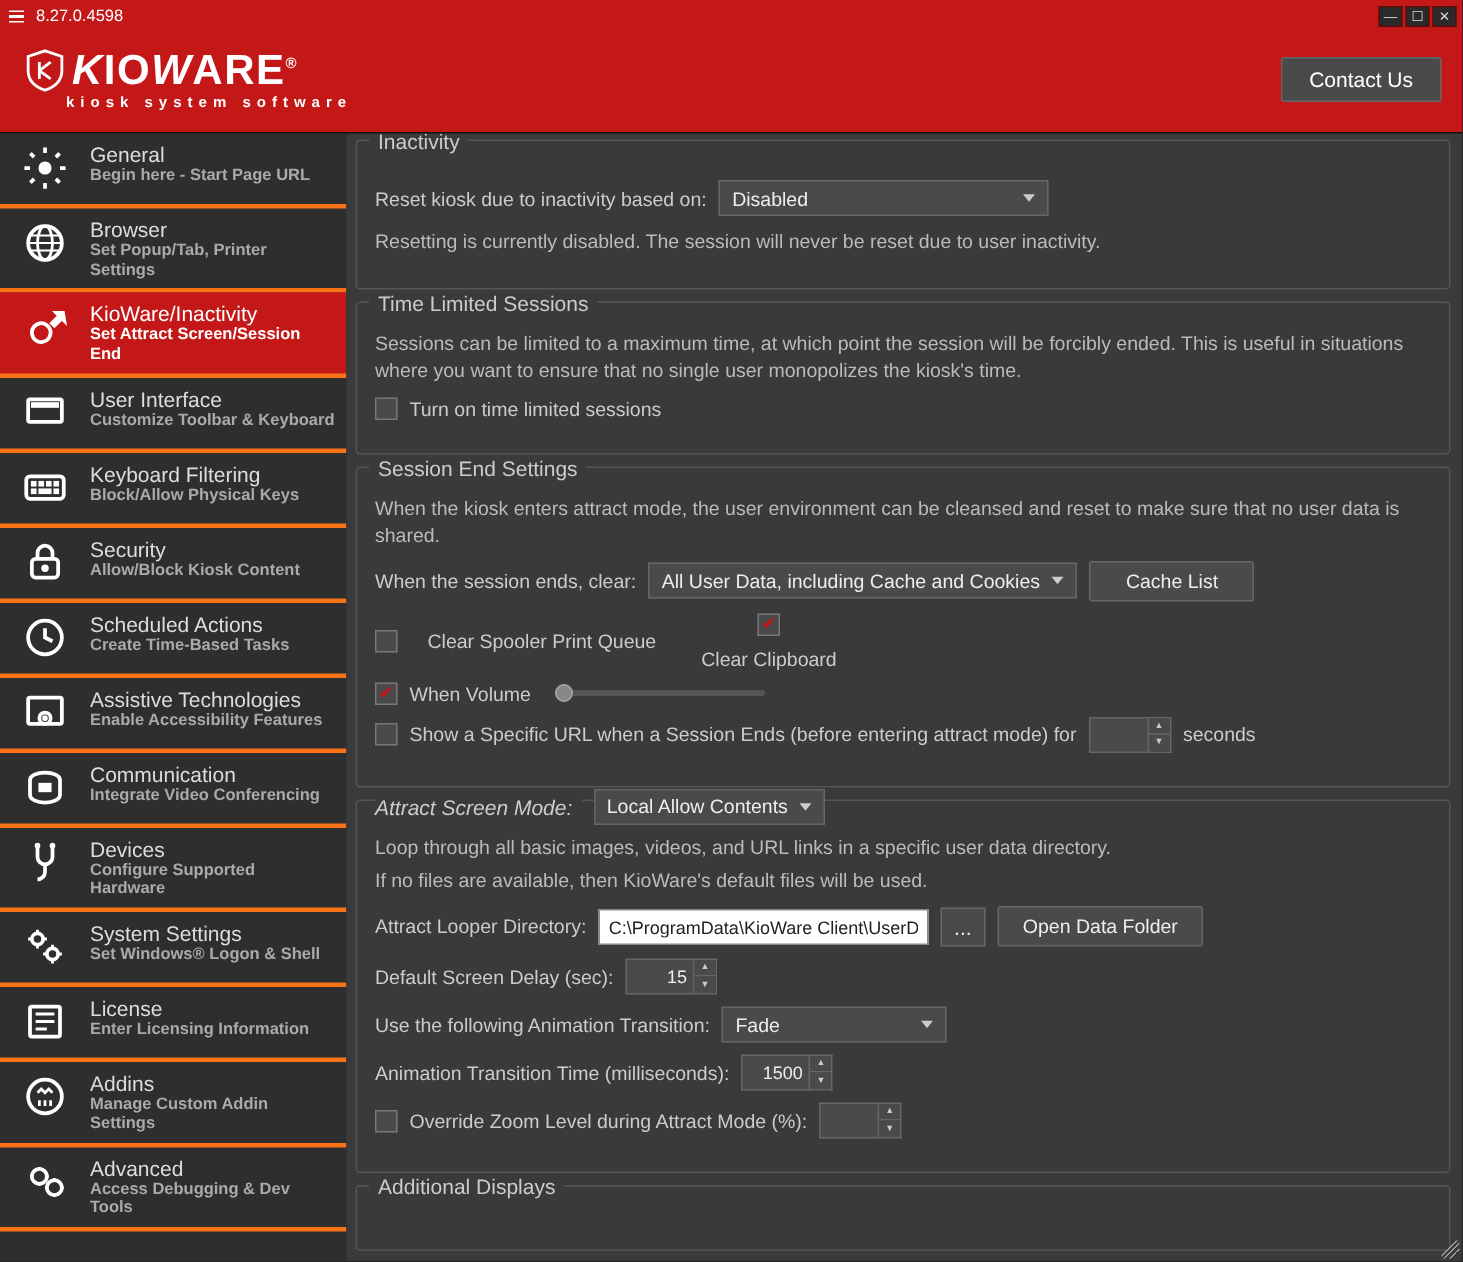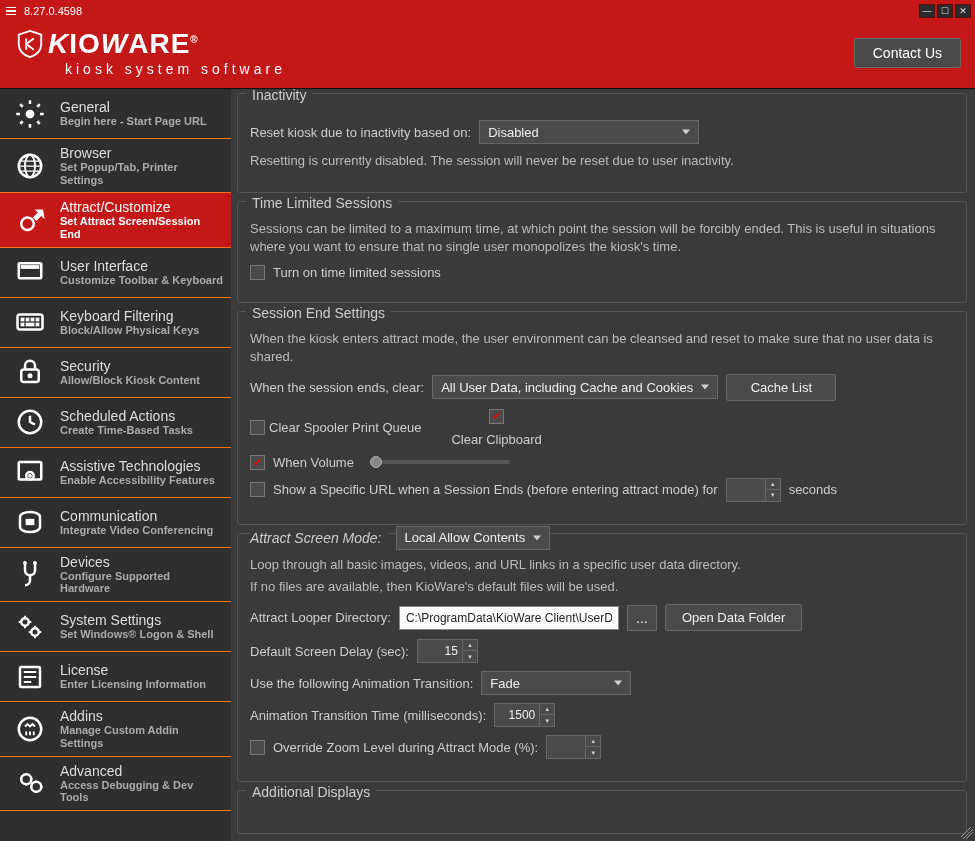--- a/index.html
+++ b/index.html
@@ -8,25 +8,25 @@
   .titlebar { height: 22px; background: #c41717; display: flex; align-items: center; justify-content: space-between; padding: 0 4px; color: #fff; font-size: 11px; }
   .titlebar-left { display: flex; align-items: center; gap: 6px; }
   .hamburger { display: flex; flex-direction: column; gap: 2px; cursor: pointer; padding: 2px; }
   .hamburger span { width: 10px; height: 1.5px; background: #fff; }
   .winbtns { display: flex; gap: 2px; }
   .winbtn { width: 16px; height: 14px; border: 1px solid #5a0c0c; background: #2a2a2a; display:flex; align-items:center; justify-content:center; font-size:9px; color:#ddd; cursor:pointer;}
   .header { height: 66px; background: #c41717; display: flex; align-items: center; justify-content: space-between; padding: 0 14px 4px 14px; }
   .logo { color: #fff; display:flex; flex-direction:column; }
   .logo-top { font-size: 28px; font-weight: bold; letter-spacing: 1px; line-height: 0.9; }
   .logo-shield { display:inline-block; vertical-align:middle; margin-right:2px;}
-  .logo-sub { font-size: 14px; letter-spacing: 4px; text-transform: lowercase; margin-left: 51px; margin-top:-2px;}
+  .logo-sub { font-size: 10px; letter-spacing: 4px; text-transform: lowercase; margin-left: 30px; margin-top:-2px;font-weight:bold;}
   .contact-btn { background: #4a4a4a; color: #fff; border: 1px solid #666; padding: 6px 18px; font-size: 14px; cursor: pointer; border-radius:2px;}
   .body { flex: 1; display: flex; background: #2e2e2e; overflow:hidden; border-top:1px solid #111;}
   .sidebar { width: 231px; background: #2e2e2e; overflow-y: auto; }
-  .sidebar-item { display: flex; align-items: center; gap: 10px; padding: 6px 8px 6px 10px; color: #ddd; cursor: pointer; border-bottom: 1px solid #f97316; min-height:50px;}
+  .sidebar-item { display: flex; gap: 10px; padding: 6px 8px 6px 10px; color: #ddd; cursor: pointer; border-bottom: 3px solid #f97316; min-height:50px;}
   .sidebar-item.active { background: #c41717; color: #fff; }
   .sidebar-item.active .sub { color: #fff; }
   .sb-icon { width: 40px; height: 34px; display:flex; align-items:center; justify-content:center; flex:0 0 40px;}
   .sb-icon svg { fill: #fff; stroke:#fff; }
   .sb-text { display:flex; flex-direction:column; line-height:1.15;}
   .sb-title { font-size: 14px; }
   .sub { font-size: 11px; color: #aaa; font-weight: bold; }
   .content { flex: 1; background: #3a3a3a; overflow-y: auto; padding: 4px 8px 4px 6px; position:relative;}
   .panel { border: 1px solid #555; border-radius: 3px; margin-bottom: 8px; padding: 10px 12px 14px 12px; position:relative; background:#3a3a3a;}
   .panel-title { position: relative; top: -18px; background: #3a3a3a; display: inline-block; padding: 0 6px; color: #ccc; font-size: 14px; margin-left:-4px;}
@@ -122,21 +122,21 @@
           </div>
         </div>
         <div class="sidebar-item active">
           <div class="sb-icon">
             <svg width="30" height="30" viewBox="0 0 24 24">
               <path d="M17 4l2 2-4 4 2 2 4-4 2 2-1-6z" fill="#fff"></path>
               <path d="M14 18a5 5 0 11-8-6 5 5 0 018 6z" fill="none" stroke="#fff" stroke-width="2"></path>
             </svg>
           </div>
           <div class="sb-text">
-            <span class="sb-title">Attract/Customize</span>
+            <span class="sb-title">KioWare/Inactivity</span>
             <span class="sub">Set Attract Screen/Session End</span>
           </div>
         </div>
         <div class="sidebar-item">
           <div class="sb-icon">
             <svg width="30" height="30" viewBox="0 0 24 24">
               <rect x="3" y="5" width="18" height="12" rx="1" fill="none" stroke="#fff" stroke-width="2"></rect>
               <rect x="5" y="7" width="14" height="2" fill="#fff"></rect>
             </svg>
           </div>
@@ -310,21 +310,21 @@
         <div class="panel-body">
           <div class="desc">When the kiosk enters attract mode, the user environment can be cleansed and reset to make sure that no user data is shared.</div>
           <div class="row">
             <span class="label">When the session ends, clear:</span>
             <div class="dropdown wide">
                 <span>All User Data, including Cache and Cookies</span>
               </div>
             <button class="button" style="min-width:110px">Cache List</button>
           </div>
           <div class="row" style="gap:30px;">
-            <span style="display:flex;align-items:center;gap:4px;">
+            <span style="display:flex;align-items:center;gap:20px;">
               <span class="checkbox"></span>
               <span class="label">Clear Spooler Print Queue</span>
             </span>
             <span style="display:flex;align-items:center;gap:8px;flex-direction:column;">
               <span class="checkbox checked"></span>
               <span class="label">Clear Clipboard</span>
             </span>
           </div>
           <div class="row">
             <span class="checkbox checked"></span>

